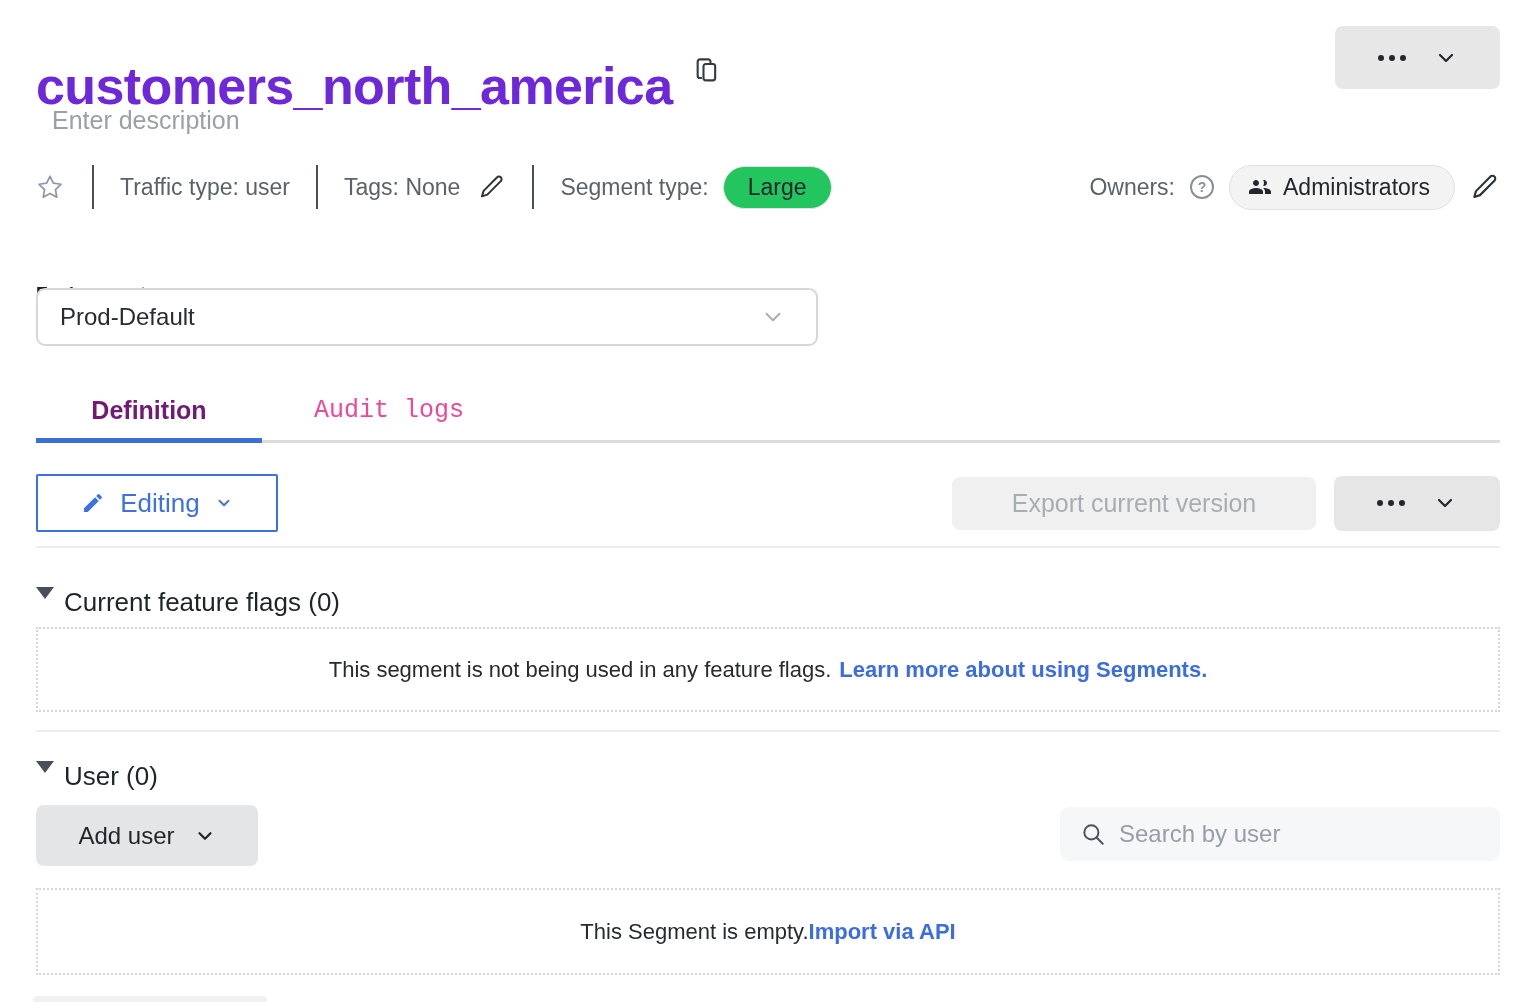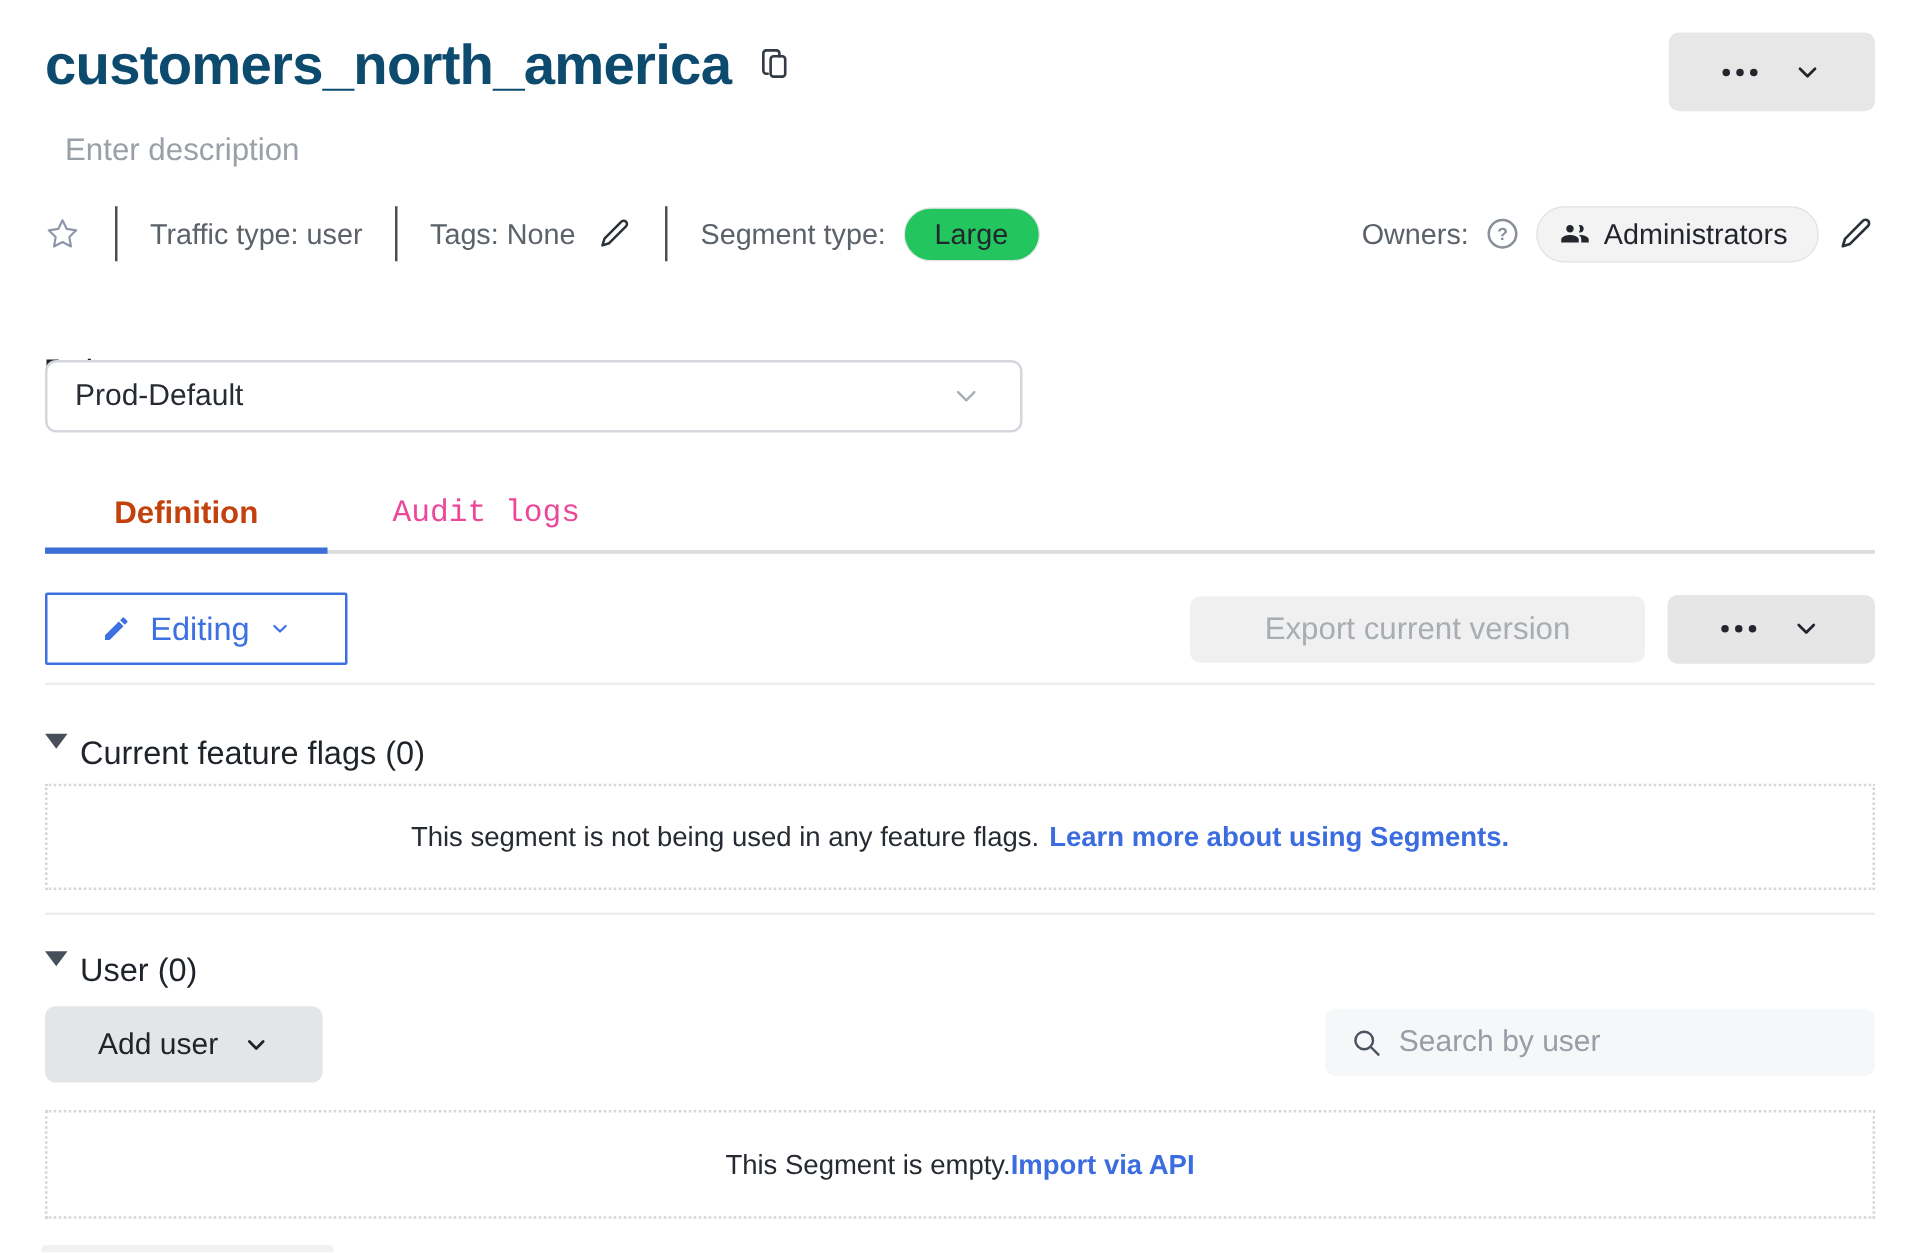--- a/index.html
+++ b/index.html
@@ -5,21 +5,21 @@
   * { margin:0; padding:0; box-sizing:border-box; }
   html,body { background:#ffffff; }
   .page {
     position:relative; width:1536px; height:1002px; background:#ffffff;
     font-family:"Liberation Sans", sans-serif; color:#1c2126; overflow:hidden;
   }
 
   
   .title-row { position:absolute; left:36px; right:36px; top:26px; display:flex; justify-content:space-between; align-items:flex-start; }
   .title-wrap { display:flex; align-items:center; gap:20px; }
-  .page-title { font-size:45px; font-weight:700; letter-spacing:-0.6px; color:#0c4a6e; }
+  .page-title { font-size:52px; font-weight:700; letter-spacing:-0.6px; color:#6d28d9;margin-top:30px; }
   .copy-btn { width:30px; height:32px; display:flex; align-items:center; justify-content:center; color:#343b45; cursor:pointer; background:none; border:none; }
   .more-btn {
     width:165px; height:63px; background:#e7e7e8; border:none; border-radius:8px;
     display:flex; align-items:center; justify-content:center; gap:28px; color:#23272d; cursor:pointer;
   }
   .dots { display:flex; gap:5px; align-items:center; }
   .dots i { width:6px; height:6px; border-radius:50%; background:currentColor; display:block; }
 
   .description { position:absolute; left:52px; top:106px; font-size:25px; color:#9aa0a7; cursor:text; }
 
@@ -53,21 +53,21 @@
     position:absolute; left:36px; top:288px; width:782px; height:58px;
     border:2px solid #d4d7db; border-radius:9px; background:#fff;
     display:flex; align-items:center; justify-content:space-between; padding:0 30px 0 22px;
     font-size:24px; color:#272c33; cursor:pointer;
   }
   .env-select .chev { color:#a9aeb5; }
 
   
   .tabs { position:absolute; left:36px; right:36px; top:381px; height:62px; border-bottom:3px solid #dcdcdd; display:flex; }
   .tab { position:relative; height:100%; display:flex; align-items:center; justify-content:center; font-size:25px; cursor:pointer; }
-  .tab.active { width:226px; color:#c2410c; font-weight:700; }
+  .tab.active { width:226px; color:#701a75; font-weight:700; }
   .tab.active::after { content:""; position:absolute; left:0; right:0; bottom:-3px; height:5px; background:#3a6fd8; }
   .tab.inactive { width:182px; margin-left:36px; color:#ec4899; font-weight:500;font-family:Liberation Mono, monospace; }
 
   
   .toolbar { position:absolute; left:36px; right:36px; top:474px; height:58px; display:flex; align-items:center; justify-content:space-between; }
   .editing-btn {
     width:242px; height:58px; border:2px solid #3d70e1; border-radius:2px; background:#fff;
     display:flex; align-items:center; justify-content:center; gap:15px; color:#3d70e1; cursor:pointer;
   }
   .editing-btn .lbl { font-size:26px; font-weight:500; }

